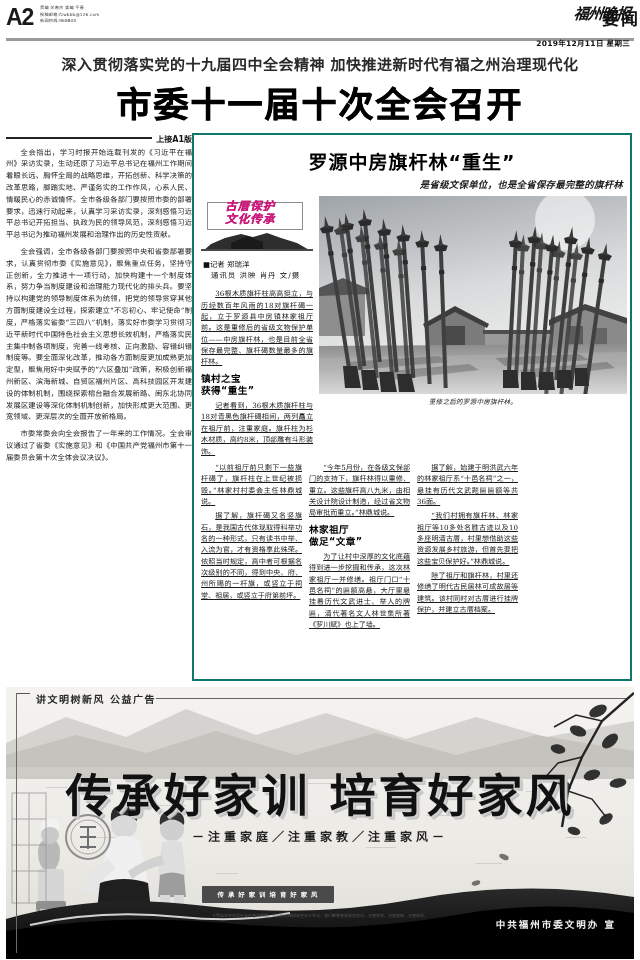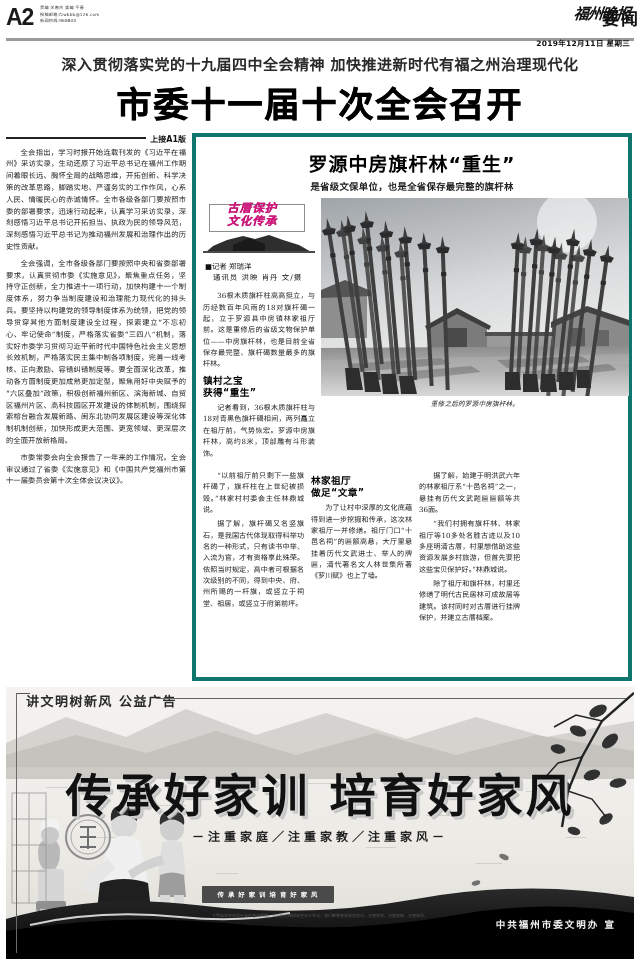--- a/index.html
+++ b/index.html
@@ -92,21 +92,20 @@
   .body-area {
     position: relative;
     display: flex;
     padding: 0 6px;
     height: 548px;
   }
 
   
   .left-col {
     width: 186px;
-    padding-right: 6px;
     position: relative;
   }
   .jump-line {
     display: flex; align-items: center;
     justify-content: flex-end;
     gap: 4px;
     margin-bottom: 3px;
   }
   .jump-rule { flex: 1; height: 1.6px; background: #222; }
   .jump-label { font-size: 8px; font-weight: 700; color: #111; white-space: nowrap; }
@@ -118,41 +117,42 @@
     text-align: justify;
     text-indent: 2em;
     margin: 0 0 5px 0;
     letter-spacing: 0.05px;
   }
 
   
   .feature {
     position: relative;
     width: 440px;
-    border: 4px solid #0f766e;
+    border: 2px solid #0f766e;
     background: #fff;
     padding: 6px 7px 6px 7px;
   }
   .feature-inner { position: relative; height: 100%; }
 
   .feat-headline {
     text-align: center;
     font-size: 19px;
     font-weight: 900;
     color: #000;
     letter-spacing: 1px;
     margin: 6px 0 3px 0;
   }
   .feat-subhead {
-    text-align: center;
+    text-align: right;
     font-size: 9.4px;
     font-weight: 600;
     color: #222;
     letter-spacing: 0.3px;
     margin-bottom: 5px;
+    font-style: italic;
   }
 
   .feat-top {
     display: flex;
     gap: 6px;
     align-items: flex-start;
   }
   .feat-left-strip { width: 112px; }
 
   
@@ -207,40 +207,41 @@
     font-size: 6.6px;
     color: #222;
     text-align: center;
     margin-top: 2px;
     letter-spacing: 0.2px;
   }
 
   .feat-cols {
     display: flex;
     gap: 7px;
-    margin-top: 8px;
+    margin-top: 2px;
   }
   .fcol { width: 101px; }
   .fcol.narrow { width: 101px; }
   .sub-head {
     font-size: 9.6px;
     font-weight: 900;
     color: #000;
     line-height: 1.28;
     margin: 5px 0 3px 0;
     letter-spacing: 0.4px;
   }
   .ftext {
     font-family: "DejaVu Serif", "Liberation Serif", serif;
     font-size: 7.1px;
     line-height: 1.6;
     color: #1c1c1c;
     text-align: justify;
     text-indent: 2em;
     margin: 0 0 3px 0;
+    text-decoration: underline;
   }
 
   
   .ad {
     position: relative;
     margin: 6px 6px 0 6px;
     height: 272px;
     overflow: hidden;
     background: linear-gradient(180deg,#f2f1ee 0%,#eceae6 45%,#e3e1dd 100%);
   }
@@ -249,22 +250,22 @@
     width: 14px; height: 14px;
     border-left: 1.4px solid #555;
     border-top: 1.4px solid #555;
   }
   .ad-vline {
     position: absolute; left: 10px; top: 6px;
     width: 1.4px; height: 260px;
     background: #6a6a6a;
   }
   .ad-label {
-    position: absolute; left: 20px; top: 4px;
-    font-size: 13px; font-weight: 700;
+    position: absolute; left: 30px; top: 4px;
+    font-size: 10px; font-weight: 700;
     color: #2a2a2a; letter-spacing: 1.5px;
     white-space: nowrap;
   }
   .ad-toprule {
     position: absolute; left: 150px; top: 11px; right: 8px;
     height: 1.3px; background: #666;
   }
   .ad-title {
     position: absolute; top: 72px; left: 0; right: 0;
     text-align: center;
@@ -374,21 +375,21 @@
               <div>■记者 郑瑞洋</div>
               <div class="b2">通讯员 洪映 肖丹 文/摄</div>
             </div>
 
             <p class="ftext">36根木质旗杆柱高高挺立，与历经数百年风雨的18对旗杆碣一起，立于罗源县中房镇林家祖厅前。这是重修后的省级文物保护单位——中房旗杆林，也是目前全省保存最完整、旗杆碣数量最多的旗杆林。</p>
 
             <div class="sub-head">
               <div>镇村之宝</div>
               <div>获得“重生”</div>
             </div>
-            <p class="ftext">记者看到，36根木质旗杆柱与18对青黑色旗杆碣相间，两列矗立在祖厅前，气势恢宏。罗源中房旗杆林，高约8米，顶部雕有斗形装饰。</p>
+            <p class="ftext">记者看到，36根木质旗杆柱与18对青黑色旗杆碣相间，两列矗立在祖厅前，注重家庭。旗杆柱为杉木材质，高约8米，顶部雕有斗形装饰。</p>
           </div>
 
           <div>
             <div class="photo">
               <svg width="308" height="198" viewBox="0 0 308 198">
                 <defs>
                   <linearGradient id="sky" x1="0" y1="0" x2="0.3" y2="1">
                     <stop offset="0%" stop-color="#9fa4a8"></stop>
                     <stop offset="55%" stop-color="#d8dadb"></stop>
                     <stop offset="100%" stop-color="#f0f1f1"></stop>
@@ -520,20 +521,21 @@
             <div class="photo-caption">重修之后的罗源中房旗杆林。</div>
           </div>
         </div>
 
         <div class="feat-cols">
           <div class="fcol">
             <p class="ftext">“以前祖厅前只剩下一些旗杆碣了，旗杆柱在上世纪被损毁。”林家村村委会主任林鼎城说。</p>
             <p class="ftext">据了解，旗杆碣又名竖旗石，是我国古代体现取得科举功名的一种形式，只有读书中举、入流为官，才有资格享此殊荣。依照当时规定，高中者可根据名次级别的不同，得到中央、府、州所赐的一杆旗，或竖立于祠堂、祖居，或竖立于府第前坪。</p>
           </div>
           <div class="fcol">
+            <p class="ftext">“今年5月份，在各级文保部门的支持下，旗杆林得以重修、重立。这些旗杆高八九米，由相关设计院设计制造，经过省文物局审批而重立。”林鼎城说。</p>
             <div class="sub-head">
               <div>林家祖厅</div>
               <div>做足“文章”</div>
             </div>
             <p class="ftext">为了让村中深厚的文化底蕴得到进一步挖掘和传承，这次林家祖厅一并修缮。祖厅门口“十邑名祠”的匾额高悬，大厅里悬挂着历代文武进士、举人的牌匾，清代著名文人林世集所著《罗川赋》也上了墙。</p>
           </div>
           <div class="fcol narrow">
             <p class="ftext">据了解，始建于明洪武六年的林家祖厅系“十邑名祠”之一，悬挂有历代文武题匾匾额等共36面。</p>
             <p class="ftext">“我们村拥有旗杆林、林家祖厅等10多处名胜古迹以及10多座明清古厝，村里想借助这些资源发展乡村旅游，但首先要把这些宝贝保护好。”林鼎城说。</p>
             <p class="ftext">除了祖厅和旗杆林，村里还修缮了明代古民居林可成故居等建筑。该村同时对古厝进行挂牌保护，并建立古厝档案。</p>

